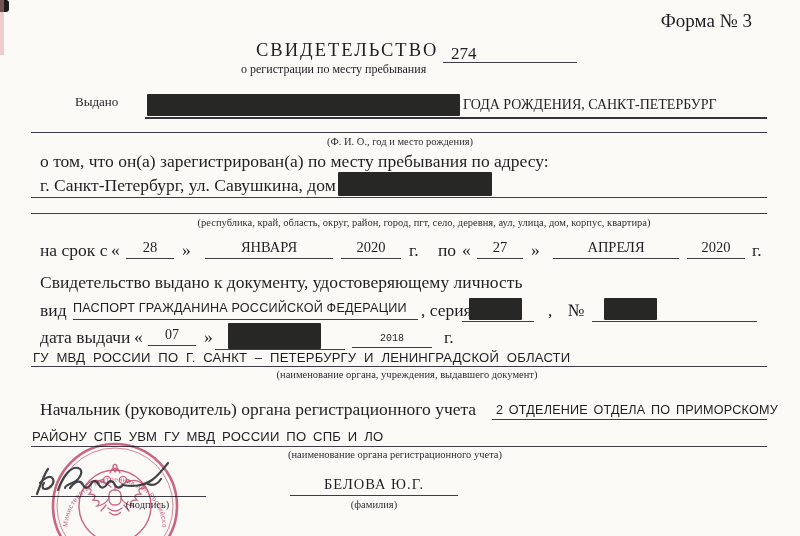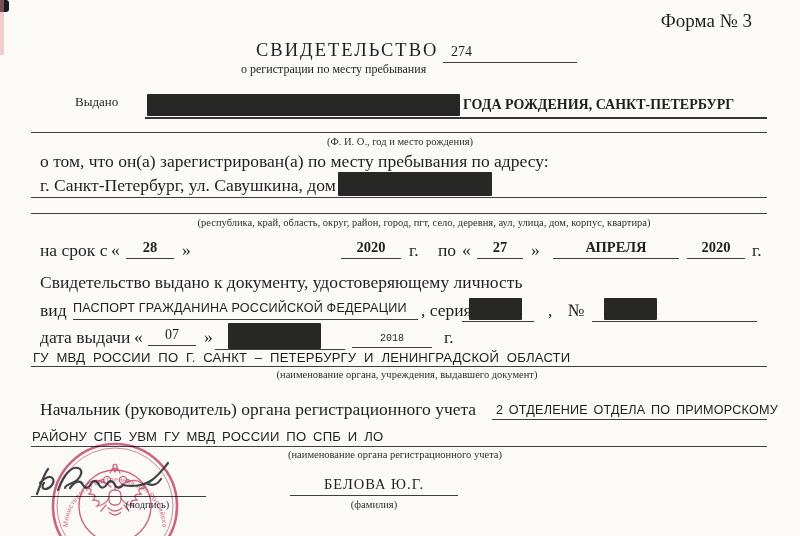--- a/index.html
+++ b/index.html
@@ -7,41 +7,41 @@
     position:relative;width:800px;height:536px;overflow:hidden;
     background:#fbfaf6;
     font-family:"Liberation Serif","DejaVu Serif",serif;
     color:#1f1f23;
   }
   .abs{position:absolute;}
   .serif{font-size:17px;white-space:nowrap;}
   .serif-lg{font-size:17.5px;white-space:nowrap;}
   .caption{font-size:10.5px;color:#2e2e34;white-space:nowrap;}
   .fill-sans{font-family:"Liberation Sans","DejaVu Sans",sans-serif;font-size:13px;letter-spacing:0.2px;white-space:nowrap;transform:scaleX(0.97);transform-origin:left;}
-  .bold-val{font-weight:bold;font-size:14.5px;white-space:nowrap;}
+  .bold-val{font-weight:normal;font-size:14.5px;white-space:nowrap;}
   .hline{border-bottom:1.5px solid #3d3d46;}
   .hline2{border-bottom:2px solid #34343c;}
   .redaction{background:#272726;border-radius:1px;}
   .field{text-align:center;}
   .stamp-svg{mix-blend-mode:multiply;}
 </style>
 </head>
 <body>
 
 <div class="page">
 
   <div class="abs" style="left:0;top:9;width:7px;height:11px;background:#1c1c1c;border-radius:0 3px 3px 0;"></div>
   <div class="abs" style="left:0;top:37;width:9px;height:12px;background:#1c1c1c;border-radius:0 3px 3px 0;"></div>
   <div class="abs" style="left:0;top:172;width:4px;height:55px;background:rgba(225,150,160,0.45);"></div>
 
   <div class="abs serif" style="top:10px;right:48px;font-size:19px;">Форма № 3</div>
 
   <div class="abs" style="left:256px;top:40px;font-size:18.5px;letter-spacing:2px;white-space:nowrap;">СВИДЕТЕЛЬСТВО</div>
   <div class="abs hline" style="left:443px;top:42px;width:134px;height:20px;">
-    <span class="abs" style="left:8px;top:2px;font-size:14px;">274</span>
+    <span class="abs" style="left:8px;top:2px;font-size:17px;">274</span>
   </div>
   <div class="abs" style="left:241px;top:62px;font-size:12px;white-space:nowrap;">о регистрации по месту пребывания</div>
 
   <div class="abs serif-lg" style="left:75px;top:94px;font-size:13px;">Выдано</div>
   <div class="abs hline2" style="left:145px;top:92px;width:622px;height:25px;">
     <div class="abs redaction" style="left:2px;top:2px;width:313px;height:22px;"></div>
     <div class="abs bold-val" style="left:318px;top:5px;font-size:14px;">ГОДА РОЖДЕНИЯ, САНКТ-ПЕТЕРБУРГ</div>
   </div>
   <div class="abs hline" style="left:31px;top:117px;width:736px;height:15px;"></div>
   <div class="abs caption" style="left:0;top:136px;width:800px;text-align:center;">(Ф. И. О., год и место рождения)</div>
@@ -54,20 +54,23 @@
   </div>
   <div class="abs hline" style="left:31px;top:197px;width:736px;height:16px;"></div>
   <div class="abs caption" style="left:0;top:217px;width:800px;text-align:center;padding-left:24px;">(республика, край, область, округ, район, город, пгт, село, деревня, аул, улица, дом, корпус, квартира)</div>
 
   <div class="abs serif-lg" style="left:40px;top:240px;">на срок с</div>
   <div class="abs serif-lg" style="left:111px;top:240px;">«</div>
   <div class="abs hline field" style="left:126px;top:238px;width:48px;height:20px;">
     <span class="bold-val">28</span>
   </div>
   <div class="abs serif-lg" style="left:182px;top:240px;">»</div>
+  <div class="abs hline field" style="left:205px;top:238px;width:128px;height:20px;">
+    <span class="bold-val">ЯНВАРЯ</span>
+  </div>
   <div class="abs hline field" style="left:341px;top:238px;width:60px;height:20px;">
     <span class="bold-val">2020</span>
   </div>
   <div class="abs serif-lg" style="left:409px;top:240px;">г.</div>
   <div class="abs serif-lg" style="left:438px;top:240px;">по</div>
   <div class="abs serif-lg" style="left:462px;top:240px;">«</div>
   <div class="abs hline field" style="left:477px;top:238px;width:46px;height:20px;">
     <span class="bold-val">27</span>
   </div>
   <div class="abs serif-lg" style="left:531px;top:240px;">»</div>

